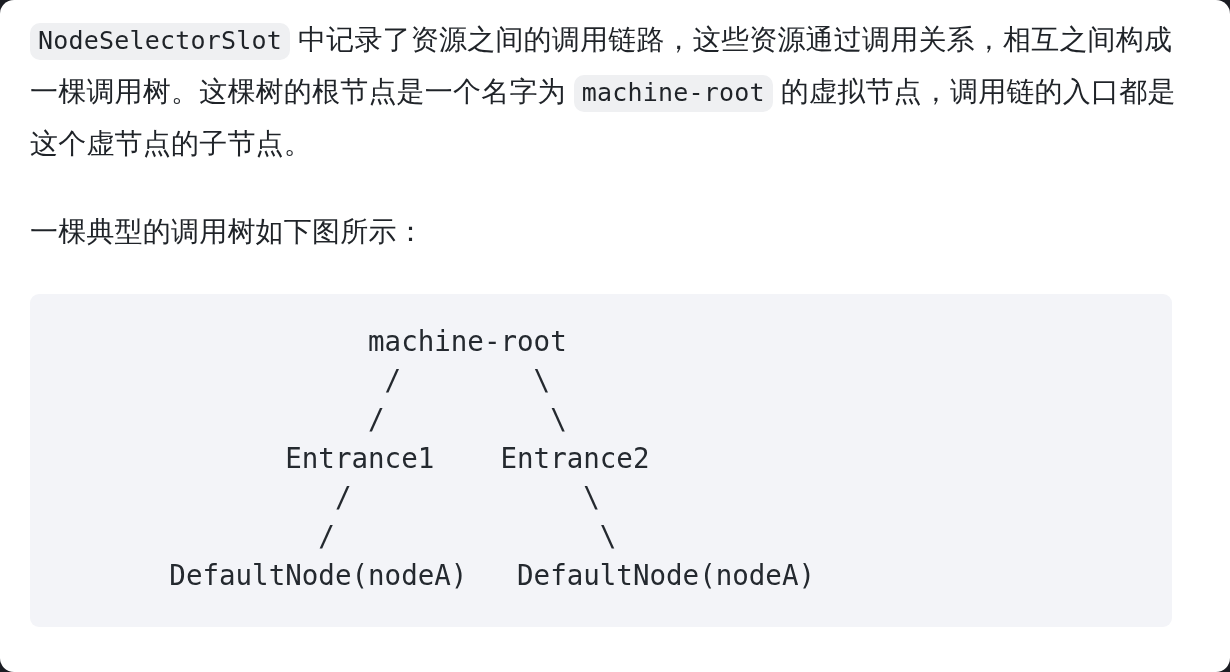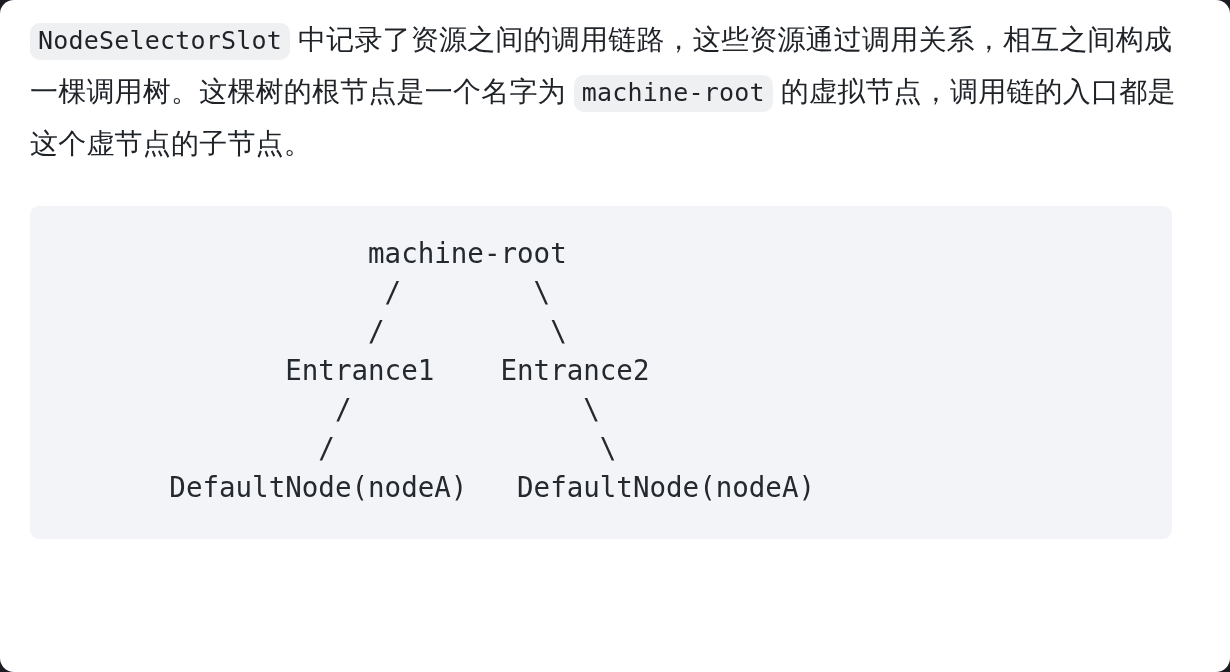--- a/index.html
+++ b/index.html
@@ -70,20 +70,21 @@
   }
 </style>
 </head>
 <body>
 
 <div class="page">
   <div class="content">
 
     <p class="para para-1"><code class="inline">NodeSelectorSlot</code><span> 中记录了资源之间的调用链路，这些资源通过调用关系，相互之间构成一棵调用树。这棵树的根节点是一个名字为 </span><code class="inline">machine-root</code><span> 的虚拟节点，调用链的入口都是这个虚节点的子节点。</span></p>
 
+    <p class="para para-2">一棵典型的调用树如下图所示：</p>
 
     <div class="codeblock">
       <pre class="ascii">                  machine-root
                    /        \
                   /          \
              Entrance1    Entrance2
                 /              \
                /                \
       DefaultNode(nodeA)   DefaultNode(nodeA)</pre>
     </div>

